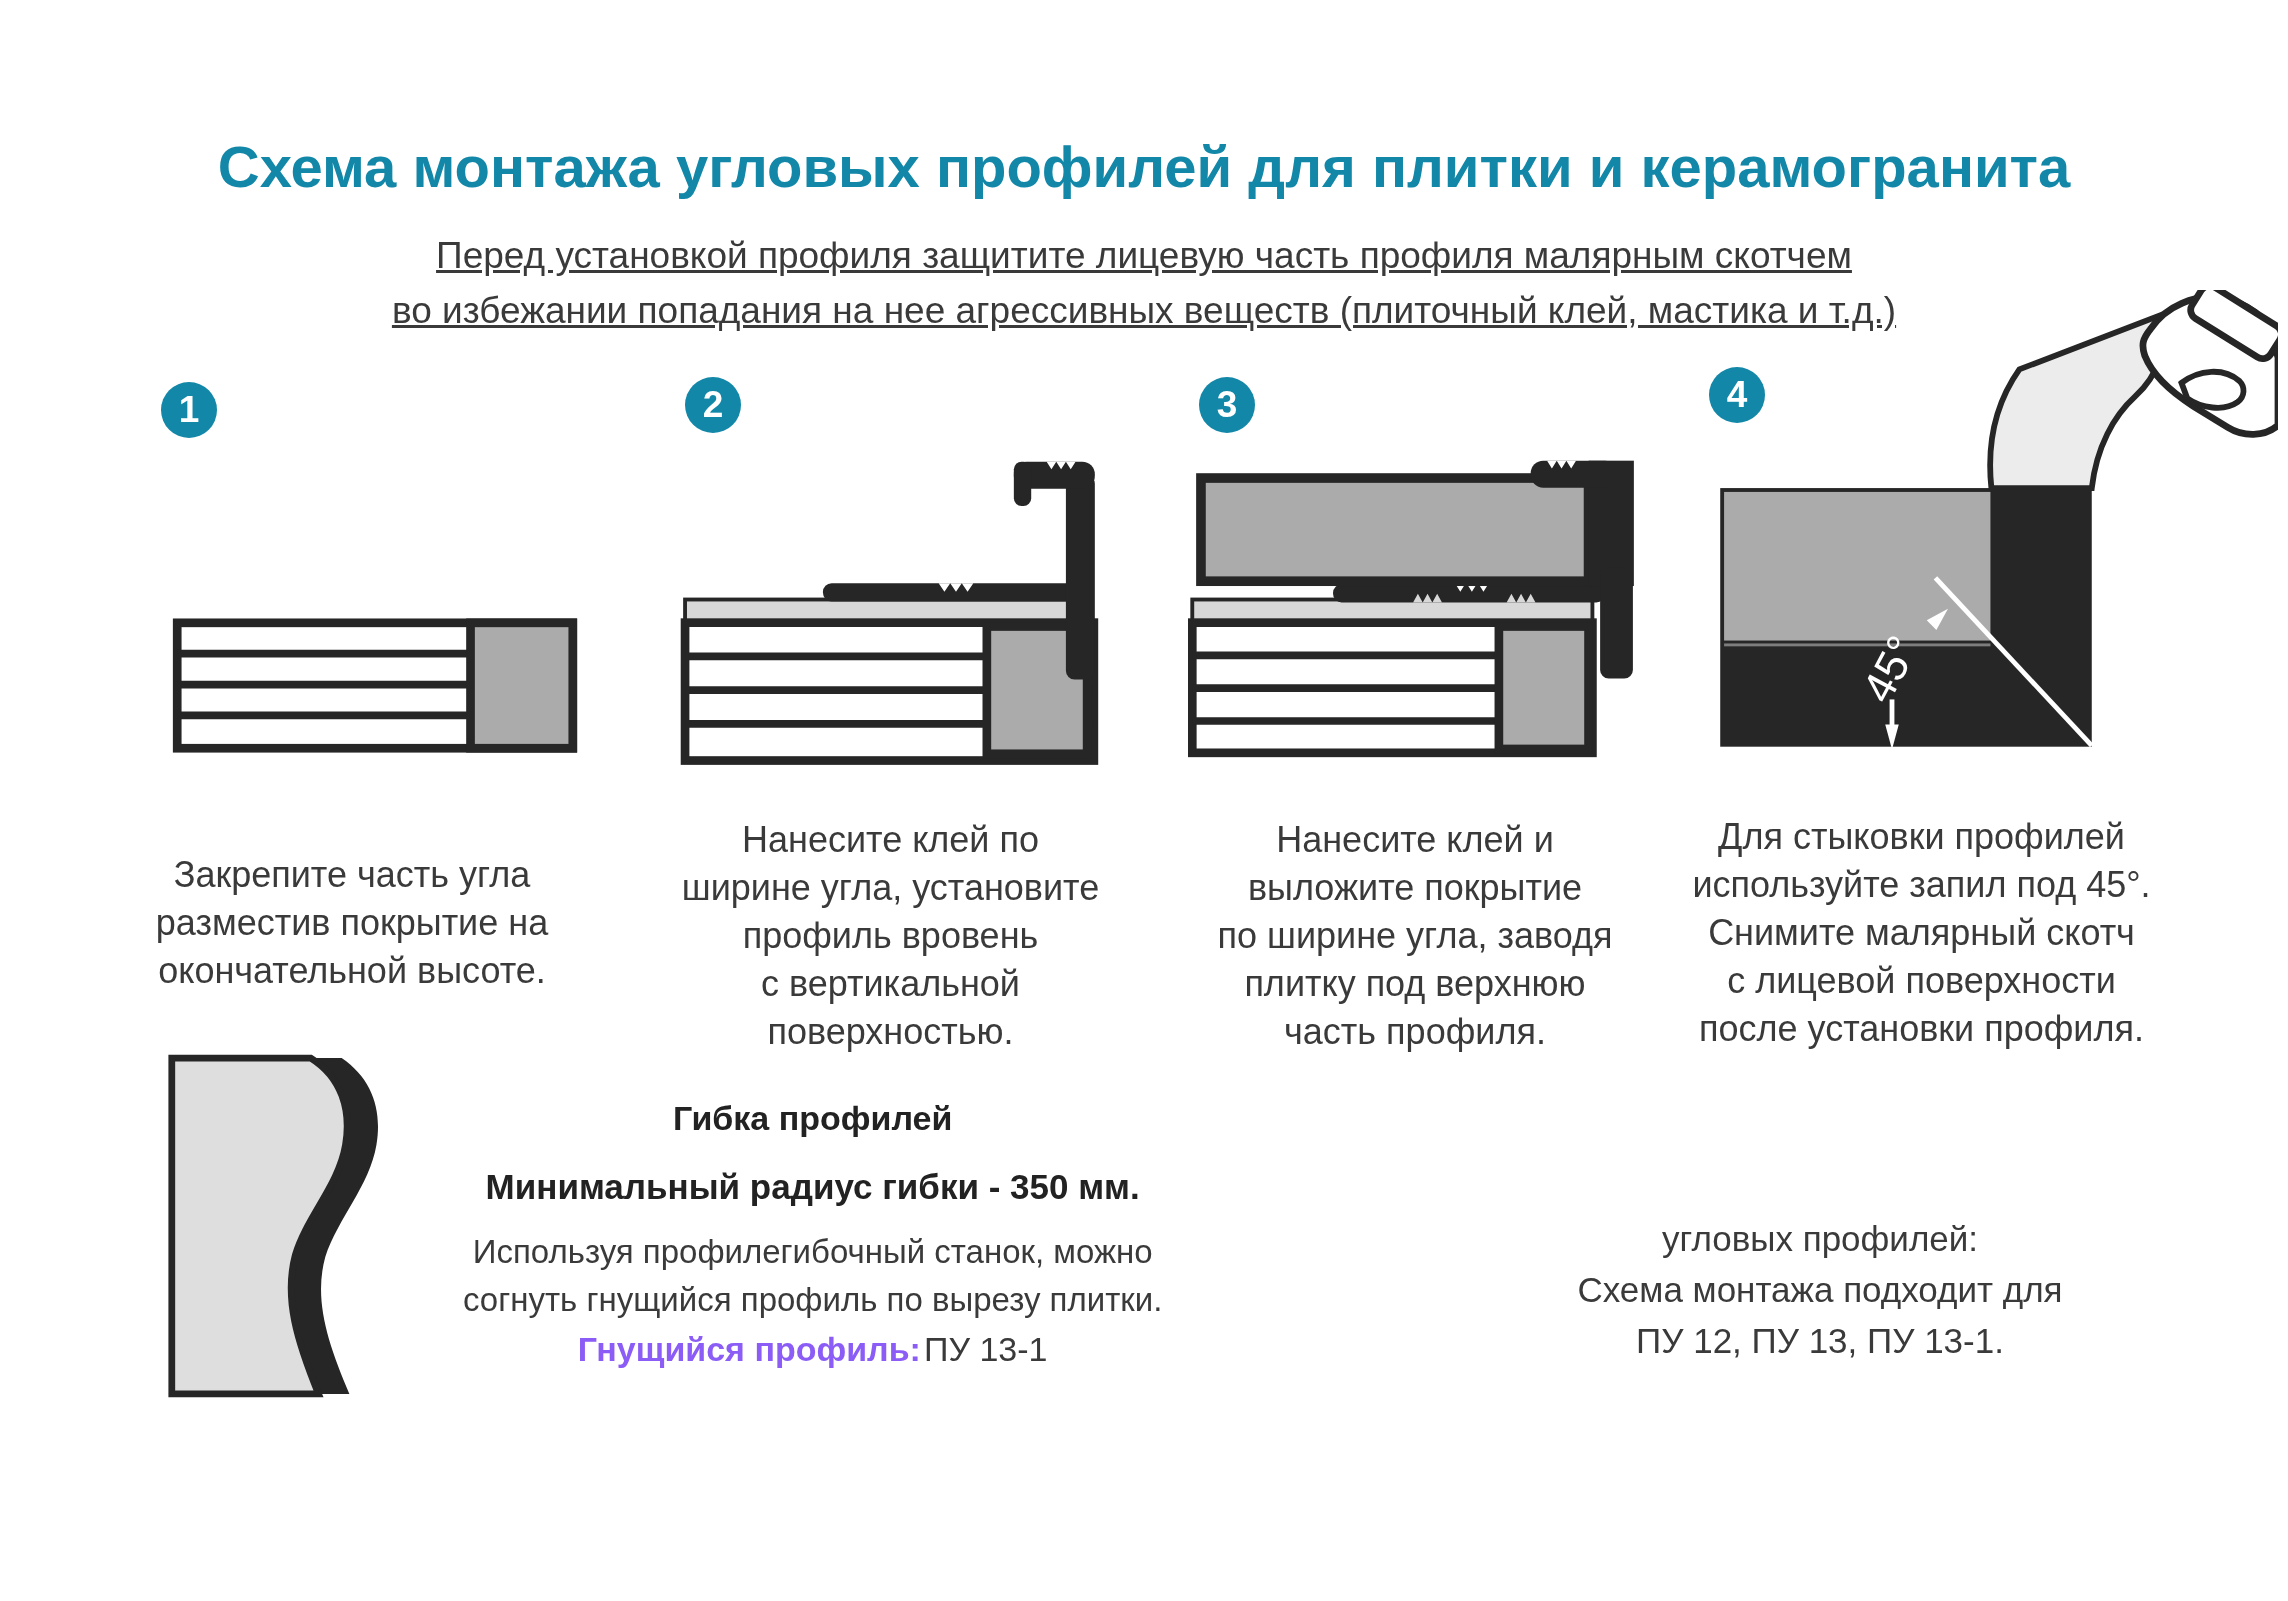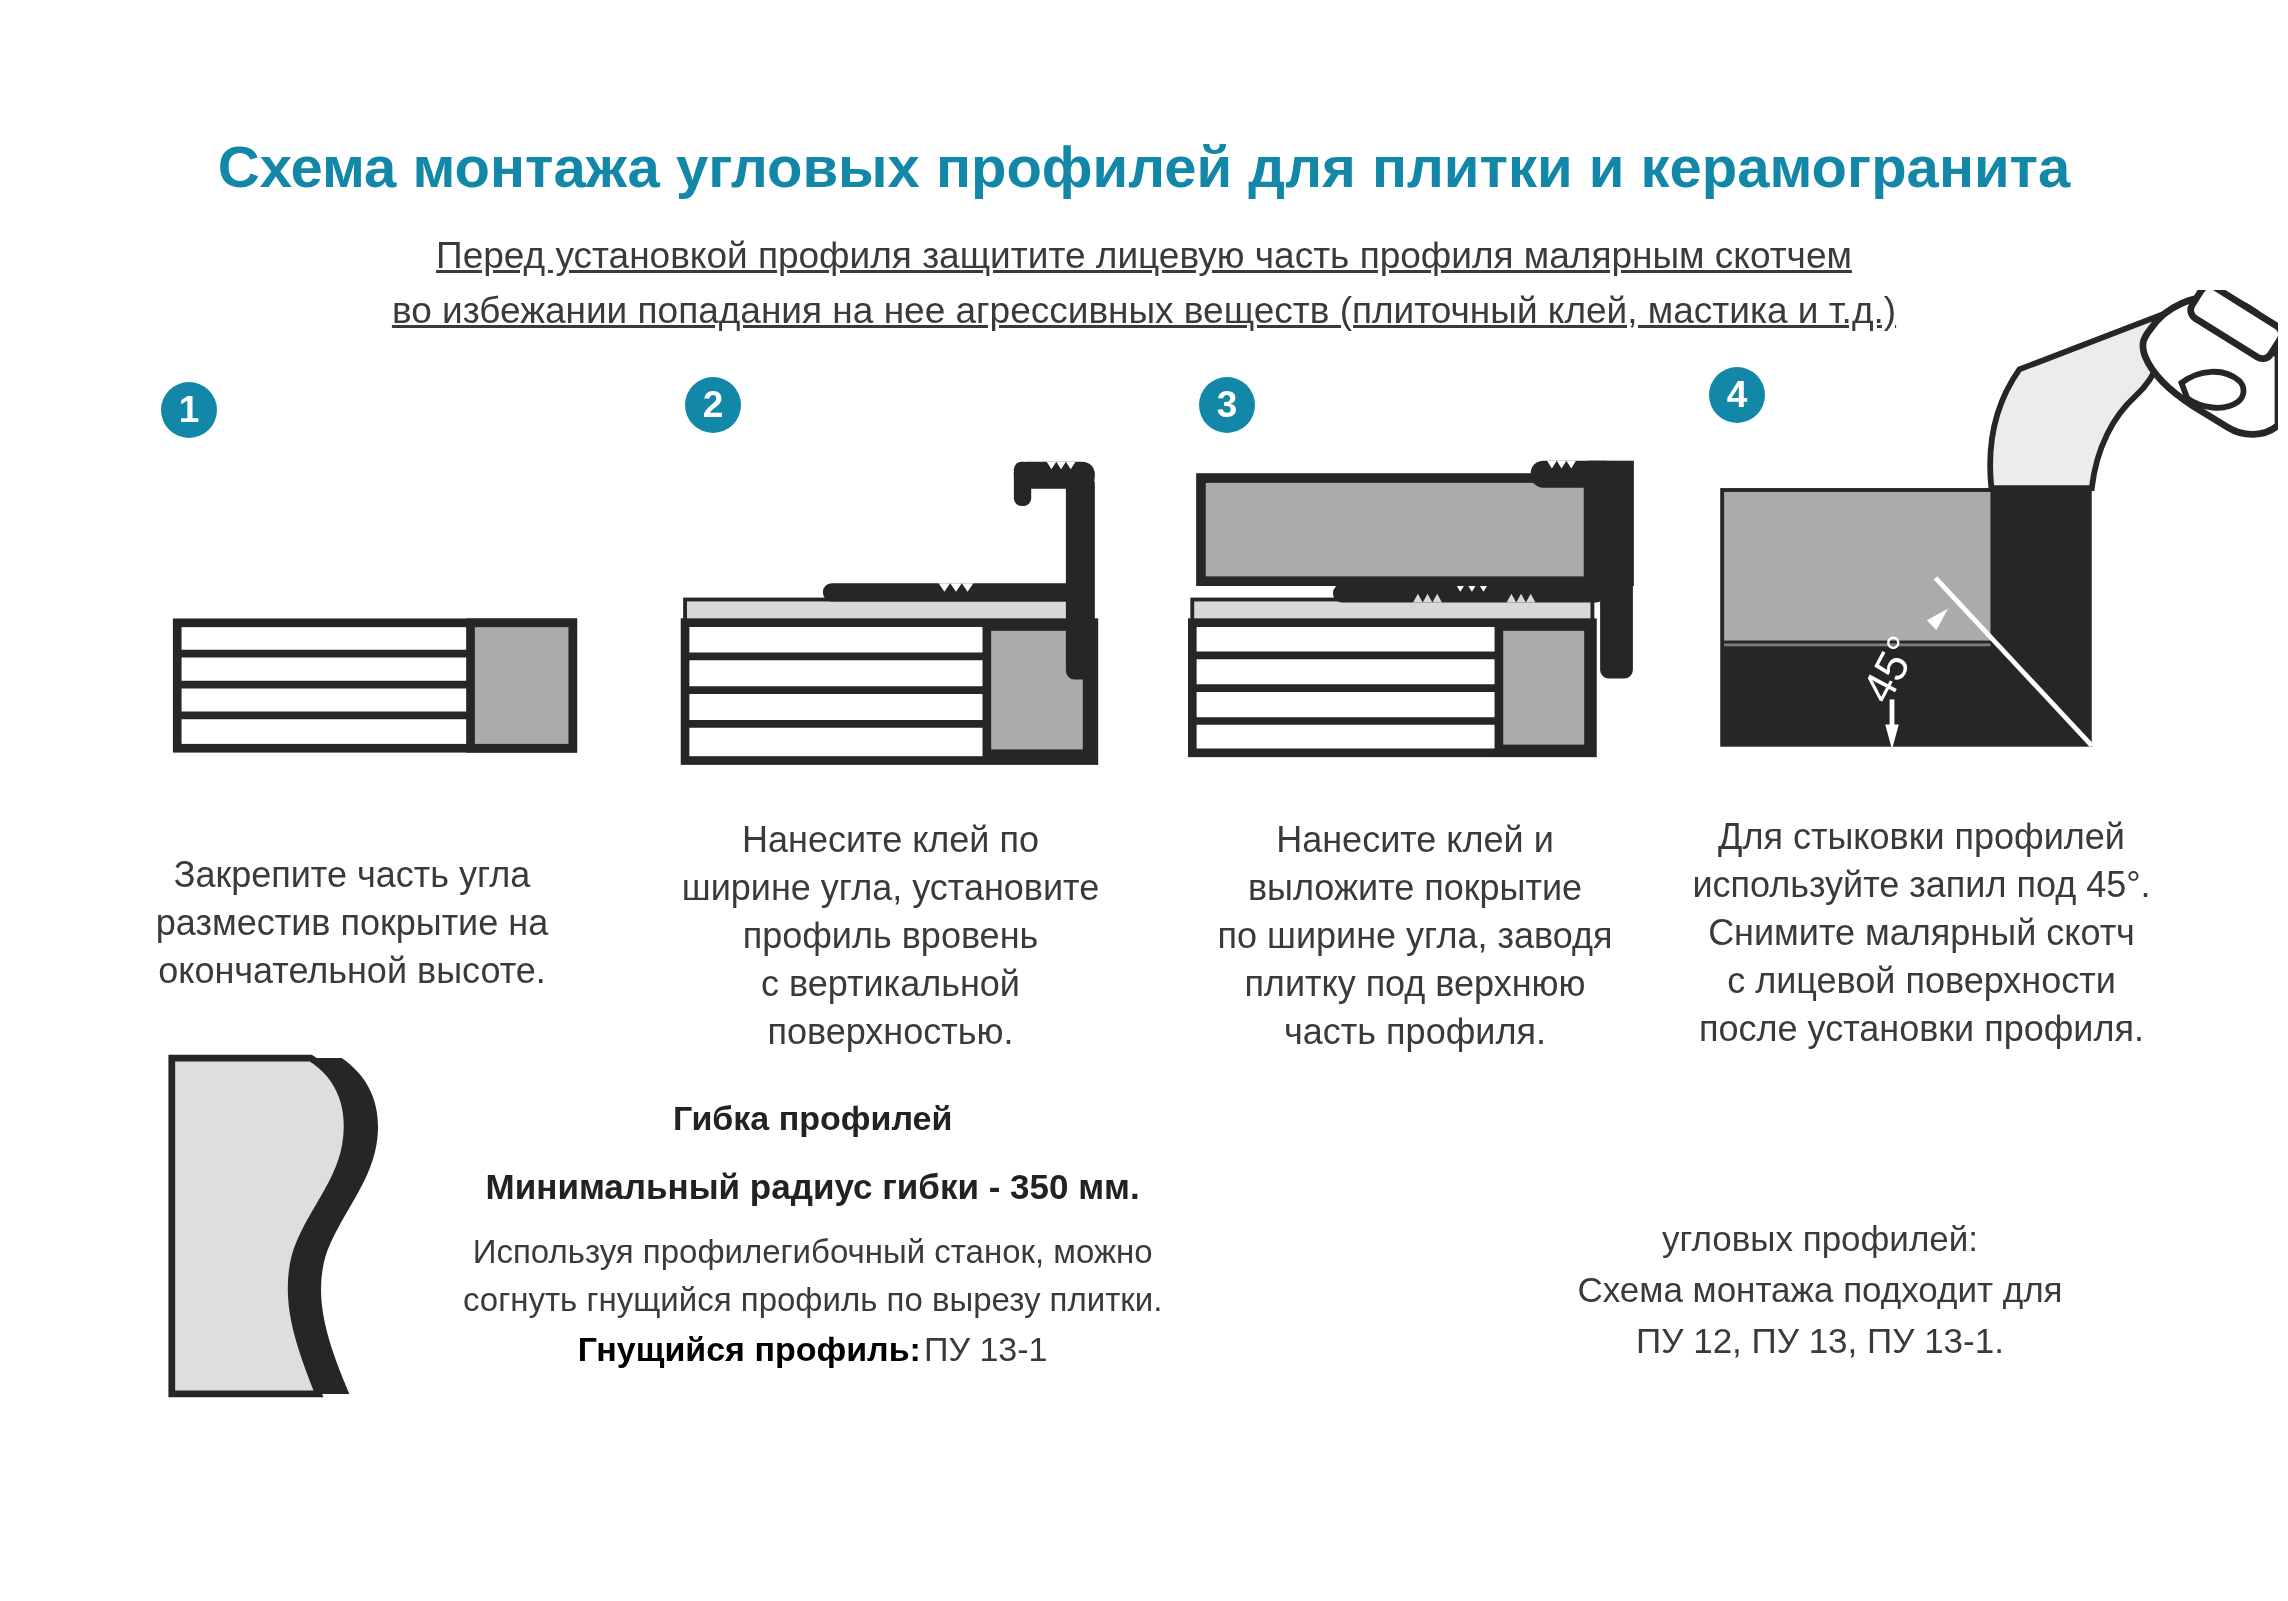--- a/index.html
+++ b/index.html
@@ -12,21 +12,21 @@
   .badge{position:absolute;width:56px;height:56px;border-radius:50%;
          background:var(--accent,#1287A8);color:#fff;font-size:37px;font-weight:700;
          display:flex;align-items:center;justify-content:center;}
   .diagram{position:absolute;}
   .cap{position:absolute;text-align:center;font-size:36px;line-height:48px;color:var(--text,#3a3a3a);}
   .bending{position:absolute;left:463px;top:1099px;color:var(--text,#3a3a3a);text-align:center;}
   .bending .bh{font-size:34px;font-weight:700;margin-bottom:29px;color:#222;}
   .bending .br{font-size:35px;font-weight:700;margin-bottom:21px;color:#222;}
   .bending .bl{font-size:33px;line-height:48px;}
   .bending .bp{margin-top:5.8px;font-size:34px;}
-  .bending .bp .lbl{font-weight:700;color:#000000;}
+  .bending .bp .lbl{font-weight:700;color:#8b5cf6;}
   .bending .bp .val{margin-left:3px;}
   .suit{position:absolute;left:1487px;top:1213px;width:666px;text-align:center;
         font-size:35px;line-height:51px;color:var(--text,#3a3a3a);}
   svg text{font-family:"Liberation Sans","DejaVu Sans",sans-serif;}
 </style>
 </head>
 <body>
 
 <div class="page" style="--accent: #1287A8; --text: #3A3A3A; --dark: #262626; --tile_gray: #ABABAB; --adhesive_gray: #D8D8D8; --light_tile: #DEDEDE; --tape: #ECECEC;">
 

